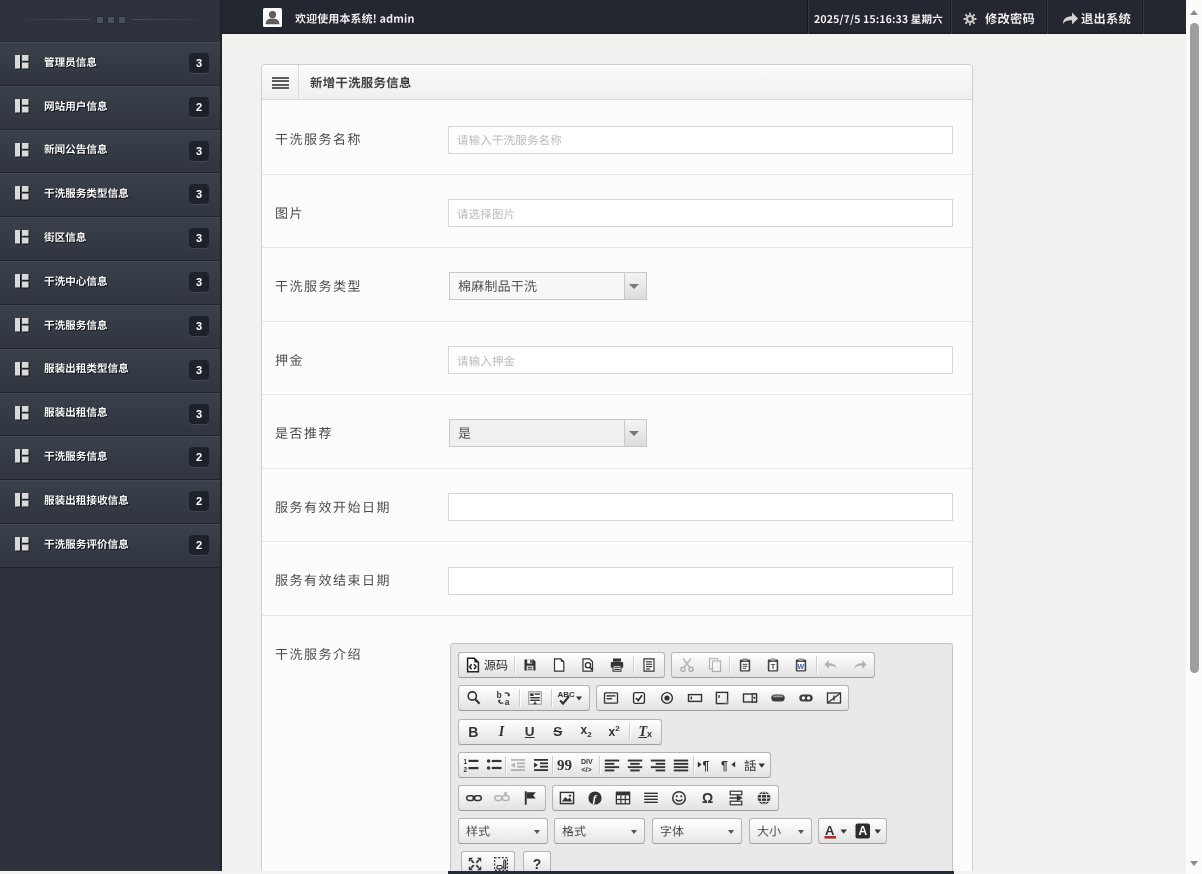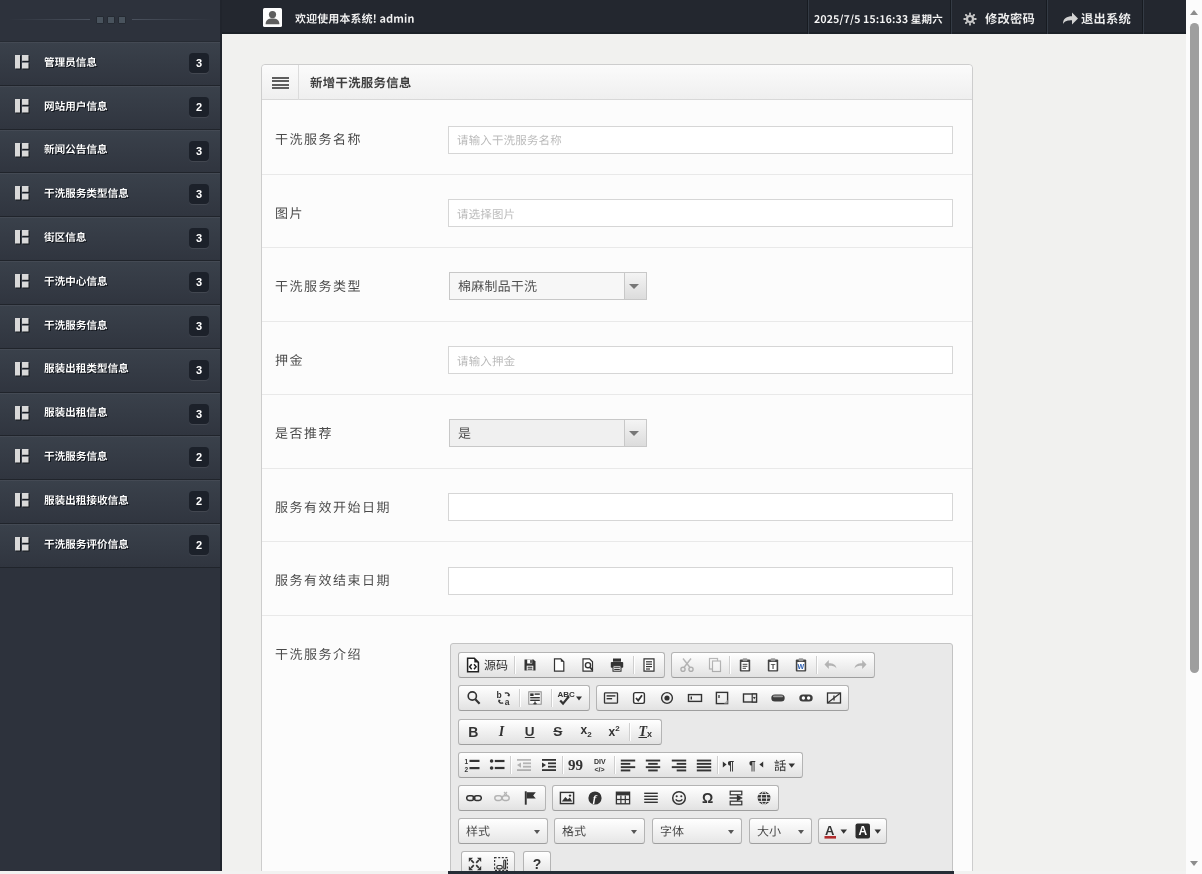--- a/index.html
+++ b/index.html
@@ -1058,21 +1058,21 @@
           </span>
           <span class="tb" style="width:27.5px">
             <span style="font:bold 12px 'Liberation Sans';color:#333">x<sup style="font-size:8px">2</sup></span>
           </span>
           <span class="tsp"></span>
           <span class="tb" style="width:30.0px">
             <span style="font:italic bold 14px 'Liberation Serif';color:#333;text-decoration:underline">T</span>
             <span style="font:bold 9px 'Liberation Sans';color:#333;margin-top:5px">x</span>
           </span>
         </div>
-        <div class="tg" style="left:7.0px;top:108.0px;width:345px">
+        <div class="tg" style="left:7.0px;top:108.0px;width:313px">
           <span class="tb" style="width:27.5px">
             <svg width="16" height="16" viewBox="0 0 16 16" style="display:block">
               <text x="0.5" y="7" font-size="6.5" font-weight="bold" fill="#333" font-family="Liberation Sans">1</text>
               <text x="0.5" y="14.5" font-size="6.5" font-weight="bold" fill="#333" font-family="Liberation Sans">2</text>
               <rect x="5.5" y="2.8" width="10" height="2.2" fill="#333"></rect>
               <rect x="5.5" y="10" width="10" height="2.2" fill="#333"></rect>
             </svg>
           </span>
           <span class="tb" style="width:27.5px">
             <svg width="16" height="16" viewBox="0 0 16 16" style="display:block">

